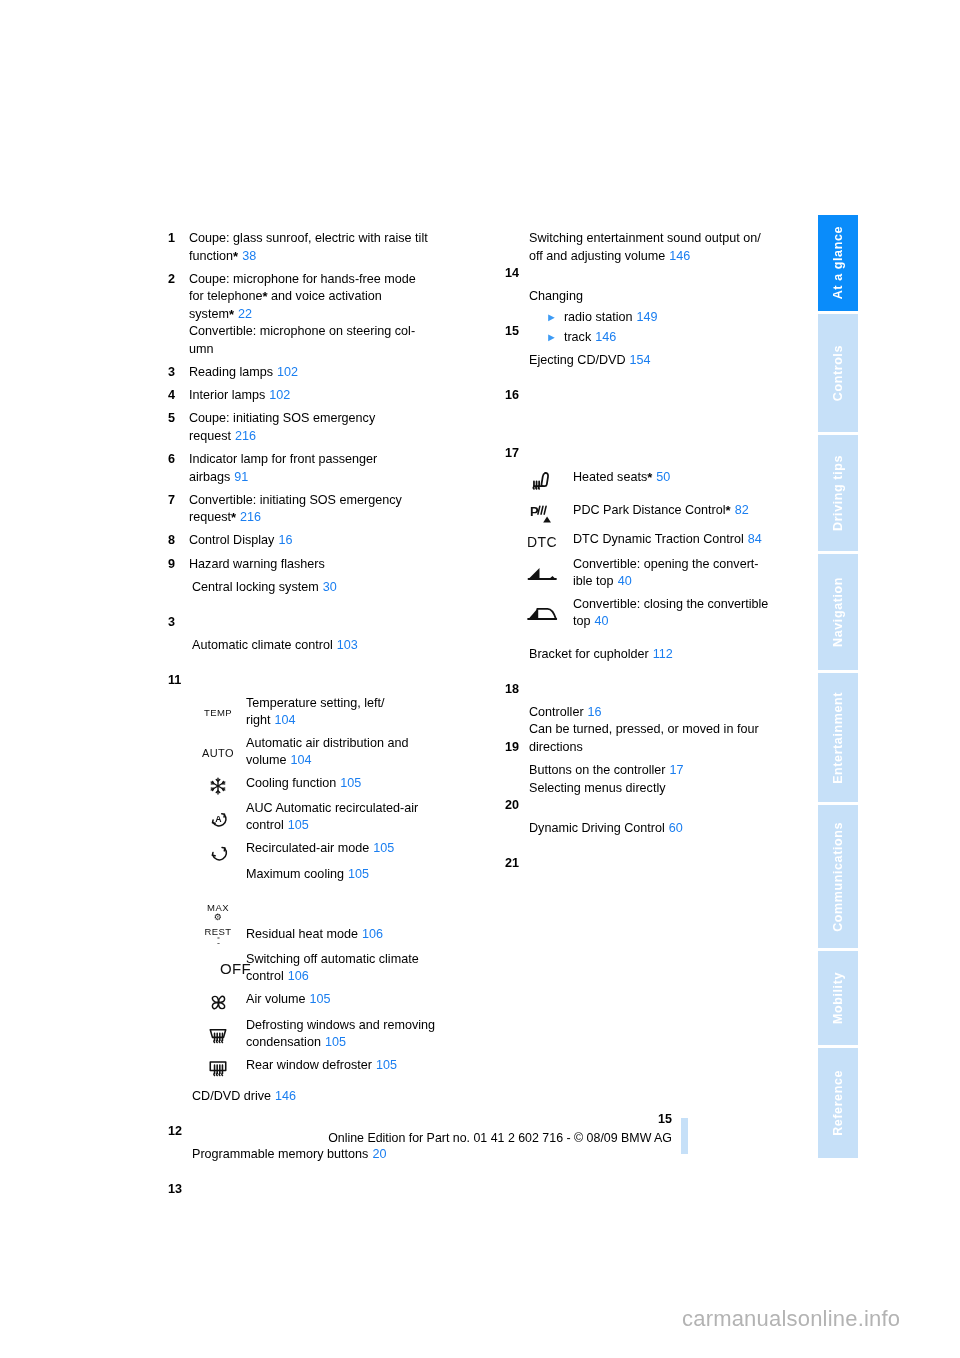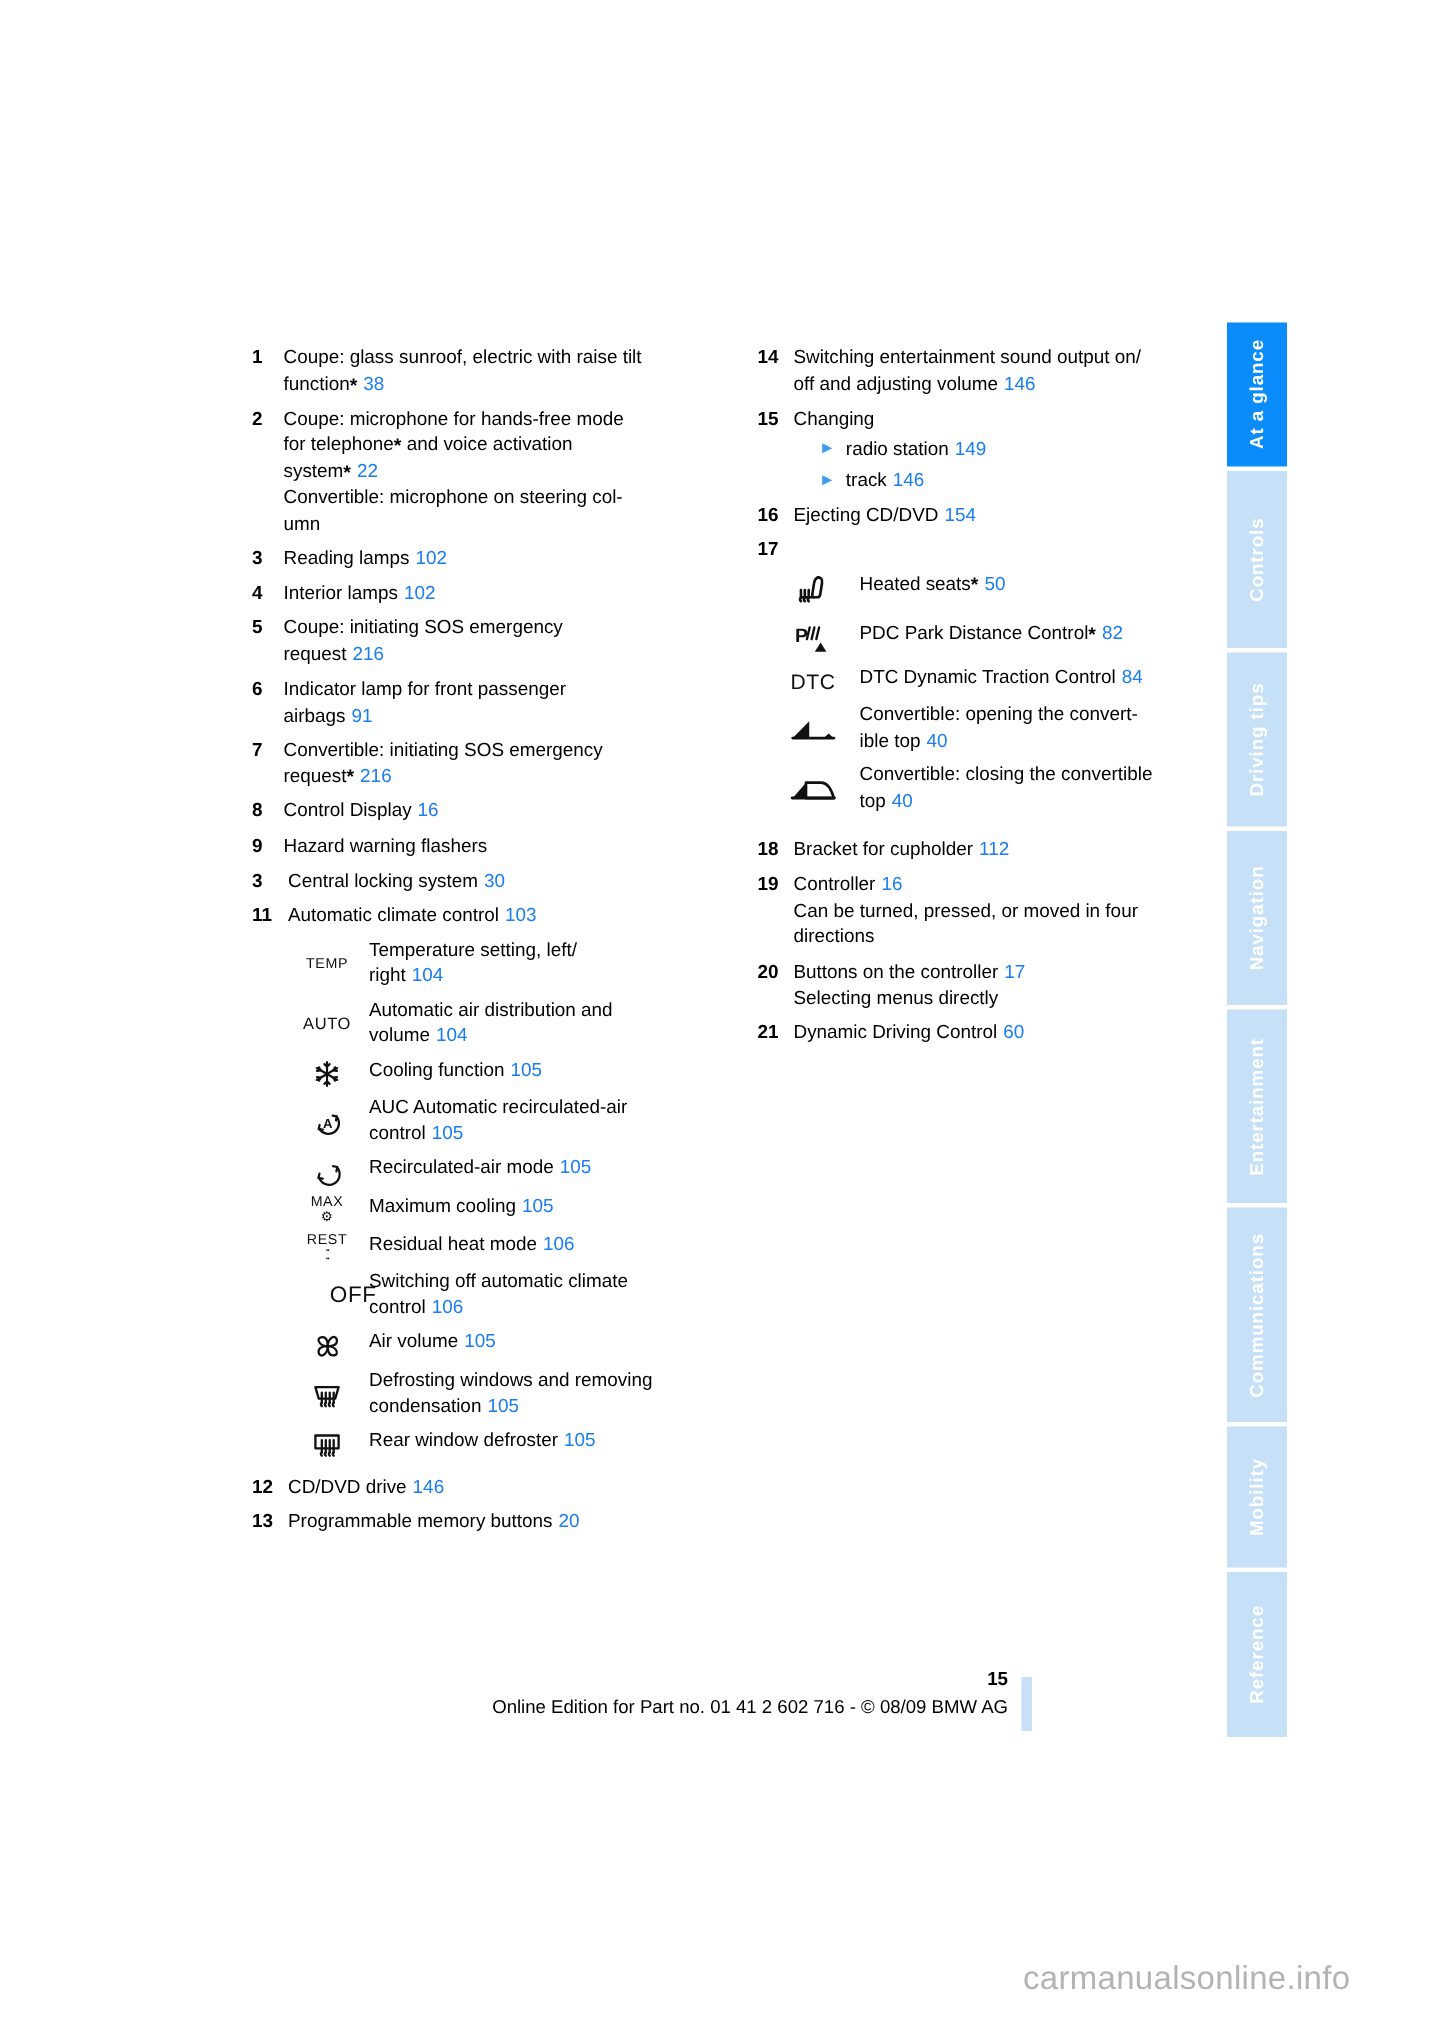--- a/index.html
+++ b/index.html
@@ -74,21 +74,21 @@
     align-items: flex-start;
     margin-bottom: 5.5px;
   }
   .entry .num {
     font-weight: bold;
     flex: 0 0 auto;
     min-width: 18px;
     text-align: left;
     margin-right: 3px;
   }
-  .entry .num.w2 { min-width: 21px; }
+  .entry .num.w2 { min-width: 21px; margin-top: 35px; }
   .entry .body { flex: 1 1 auto; }
 
   .ref {
     color: #1a7ef0;
     margin-left: 4px;
   }
   .star {
     font-weight: bold;
     font-size: 13px;
     vertical-align: -1px;
@@ -319,21 +319,21 @@
               <path d="M19.3 8.0l-3.3-.6M19.3 8.0l-.7 3.3"></path>
             </g>
           </svg>
         </span>
         <span class="iconlabel">
           <div>Recirculated-air mode<span class="ref">105</span></div>
         </span>
       </div>
       <div class="iconrow">
         <span class="iconcell">
-          <div class="txticon" style="font-size:9.5px;font-weight:400;">MAX<div style="font-size:9px;line-height:9px;">⚙</div></div>
+          <div class="txticon" style="font-size:9.5px;font-weight:400;margin-top:36px;">MAX<div style="font-size:9px;line-height:9px;">⚙</div></div>
         </span>
         <span class="iconlabel">
           <div>Maximum cooling<span class="ref">105</span></div>
         </span>
       </div>
       <div class="iconrow">
         <span class="iconcell">
           <div class="txticon" style="font-size:9.5px;font-weight:400;">REST<div style="font-size:9px;line-height:9px;letter-spacing:-1px;">⁚⁚</div></div>
         </span>
         <span class="iconlabel">

